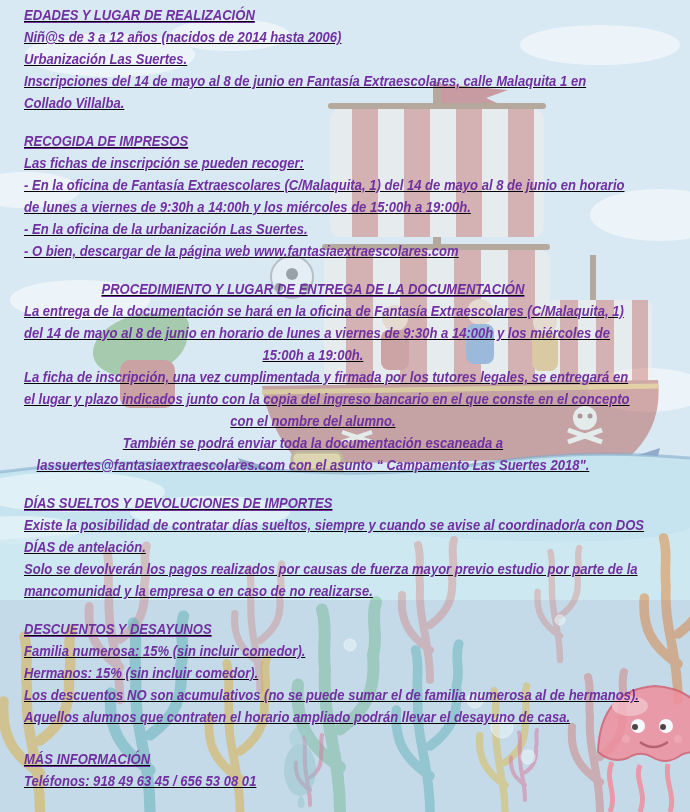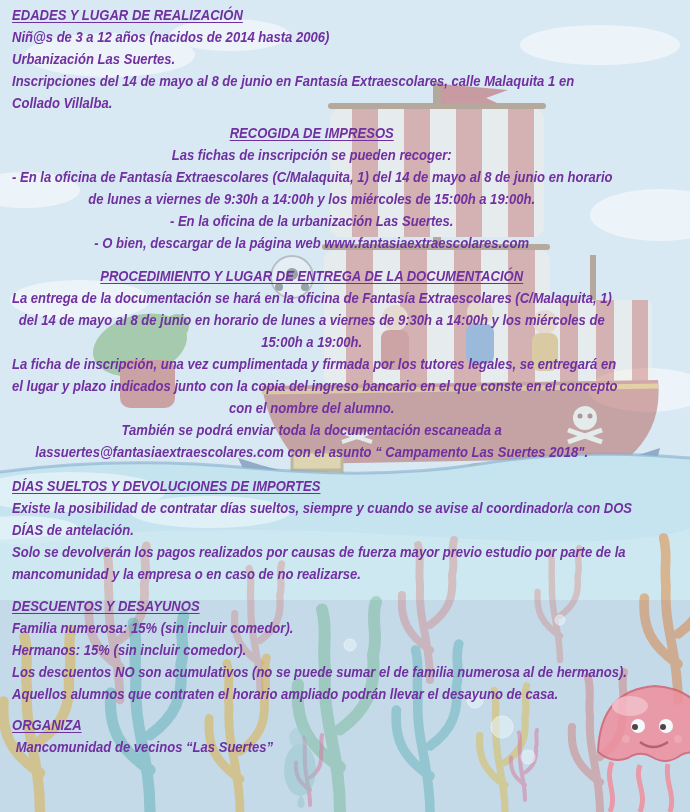--- a/index.html
+++ b/index.html
@@ -6,23 +6,23 @@
   .page{
     position:relative;width:690px;height:812px;overflow:hidden;
     background:#d9e9f4;
     font-family:"Liberation Sans",sans-serif;
   }
   .bg{position:absolute;inset:0;z-index:0;}
   .content{
     position:absolute;inset:0;z-index:2;padding:2px 8px 0 8px;
     overflow:hidden;box-sizing:border-box;
   }
-  .section{margin:4px;}
+  .section{margin:16px;text-decoration:underline;}
   .sec-edades{margin-top:2px;}
-  .sec-recogida{margin-top:8px;text-align:center;}
+  .sec-recogida{margin-top:8px;}
   .sec-procedimiento{margin-top:11px;text-align:center;}
   .sec-dias{margin-top:12px;}
   .sec-descuentos{margin-top:10px;}
   .sec-mas-info{margin-top:20px;}
   .sec-organiza{margin-top:9px;}
   .heading,.line{
     font-style:italic;font-weight:700;font-size:14.5px;line-height:22px;
     color:var(--ink,#7030A0);white-space:pre;
     transform:scaleX(.9);transform-origin:0 50%;
   }
@@ -213,19 +213,23 @@
         <div class="line">Solo se devolverán los pagos realizados por causas de fuerza mayor previo estudio por parte de la</div>
         <div class="line">mancomunidad y la empresa o en caso de no realizarse.</div>
       </section>
       <section class="section sec-descuentos">
         <div class="heading">DESCUENTOS Y DESAYUNOS</div>
         <div class="line">Familia numerosa: 15% (sin incluir comedor).</div>
         <div class="line">Hermanos: 15% (sin incluir comedor).</div>
         <div class="line">Los descuentos NO son acumulativos (no se puede sumar el de familia numerosa al de hermanos).</div>
         <div class="line">Aquellos alumnos que contraten el horario ampliado podrán llevar el desayuno de casa.</div>
       </section>
+      <section class="section sec-mas-info">
+        <div class="heading">MÁS INFORMACIÓN</div>
+        <div class="line">Teléfonos: 918 49 63 45 / 656 53 08 01</div>
+      </section>
       <section class="section sec-organiza">
         <div class="heading">ORGANIZA</div>
         <div class="line"> Mancomunidad de vecinos “Las Suertes”</div>
       </section>
     </div>
 
 </div>
 
 </body></html>

